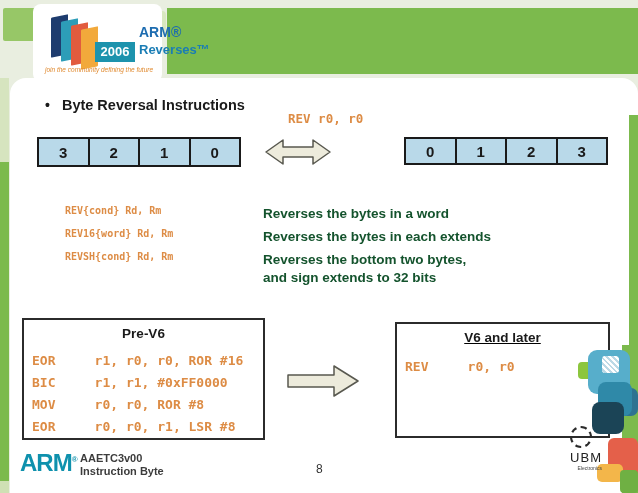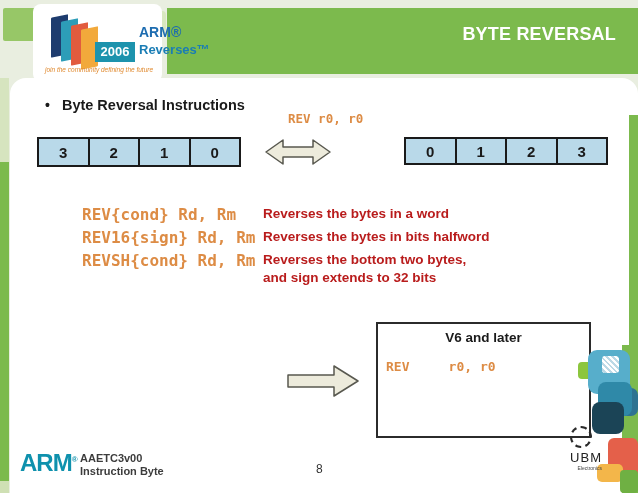--- a/index.html
+++ b/index.html
@@ -76,27 +76,27 @@
   .table-after  { left: 404px; top: 137px; width: 200px; height: 24px; }
   .byte-cell {
     flex: 1; text-align: center; font-size: 15px; font-weight: bold; color: #1a1a1a;
     border-right: 2px solid #1a1a1a; display: flex; align-items: center; justify-content: center;
   }
   .byte-cell:last-child { border-right: none; }
   .arrow-icon { position: absolute; }
   .double-arrow { left: 264px; top: 137px; }
   .flow-arrow   { left: 286px; top: 362px; }
   .instr-row { position: absolute; left: 65px; width: 540px; }
-  .instr-code { position: absolute; left: 17px; font-size: 16px; }
-  .instr-desc { position: absolute; left: 198px; font-size: 13.5px; font-weight: bold; color: #b91c1c;
+  .instr-code { position: absolute; left: 0; font-size: 10px; }
+  .instr-desc { position: absolute; left: 198px; font-size: 13.5px; font-weight: bold; color: #14532d;
                 white-space: pre-line; line-height: 18px; }
   .ir1 { top: 205px; } .ir2 { top: 228px; } .ir3 { top: 251px; }
   .code-box { position: absolute; background: #ffffff; border: 2px solid #2b2b2b; }
   .box-prev6 { left: 22px;  top: 318px; width: 239px; height: 118px; }
-  .box-v6    { left: 376px; top: 322px; width: 211px; height: 112px; }
+  .box-v6    { left: 395px; top: 322px; width: 211px; height: 112px; text-decoration: underline; }
   .box-title { text-align: center; font-size: 13.5px; font-weight: bold; color: #1a1a1a; margin-top: 6px; }
   .box-code  { position: absolute; left: 8px; font-size: 13px; line-height: 22px; white-space: pre; }
   .box-prev6 .box-code { top: 30px; }
   .box-v6    .box-code { top: 32px; }
   
   .footer-arm {
     position: absolute; left: 20px; top: 449px;
     color: #0f91ad; font-size: 24px; font-weight: bold; letter-spacing: -1px;
   }
   .footer-arm sup { font-size: 8px; letter-spacing: 0; }
@@ -115,21 +115,20 @@
   <div class="header-band"></div>
   <div class="accent sq-tl-green"></div>
   <div class="accent sq-band-a"></div>
   <div class="accent sq-band-b"></div>
   <div class="content-panel"></div>
   <div class="accent strip-left-1"></div>
   <div class="accent strip-left-2"></div>
   <div class="accent strip-left-3"></div>
   <div class="accent strip-right"></div>
 
-  <div class="slide-title">BYTE REVERSAL</div>
 
   <div class="logo-box">
     <div class="logo-shape ls-navy"></div>
     <div class="logo-shape ls-teal"></div>
     <div class="logo-shape ls-coral"></div>
     <div class="logo-shape ls-gold"></div>
     <div class="logo-year">2006</div>
     <div class="logo-brand">ARM®</div>
     <div class="logo-product">Reverses™</div>
     <div class="logo-tagline">join the community defining the future</div>
@@ -157,29 +156,36 @@
     <div class="byte-cell">1</div>
     <div class="byte-cell">2</div>
     <div class="byte-cell">3</div>
   </div>
 
   <div class="instr-row ir1">
     <span class="instr-code code">REV{cond} Rd, Rm</span>
     <span class="instr-desc">Reverses the bytes in a word</span>
   </div>
   <div class="instr-row ir2">
-    <span class="instr-code code">REV16{sign} Rd, Rm</span>
-    <span class="instr-desc">Reverses the bytes in bits halfword</span>
+    <span class="instr-code code">REV16{word} Rd, Rm</span>
+    <span class="instr-desc">Reverses the bytes in each extends</span>
   </div>
   <div class="instr-row ir3">
     <span class="instr-code code">REVSH{cond} Rd, Rm</span>
     <span class="instr-desc">Reverses the bottom two bytes,
 and sign extends to 32 bits</span>
   </div>
 
+  <div class="code-box box-prev6">
+    <div class="box-title">Pre-V6</div>
+    <div class="box-code code"><span>EOR     r1, r0, r0, ROR #16</span>
+<span>BIC     r1, r1, #0xFF0000</span>
+<span>MOV     r0, r0, ROR #8</span>
+<span>EOR     r0, r0, r1, LSR #8</span></div>
+  </div>
 
   <svg class="arrow-icon flow-arrow" width="74" height="38" viewBox="0 0 74 38">
     <path d="M2 13 L48 13 L48 4 L72 19 L48 34 L48 25 L2 25 Z" fill="#edebdc" stroke="#58584f" stroke-width="1.5" stroke-linejoin="round"></path>
   </svg>
 
   <div class="code-box box-v6">
     <div class="box-title">V6 and later</div>
     <div class="box-code code"><span>REV     r0, r0</span></div>
   </div>
 

